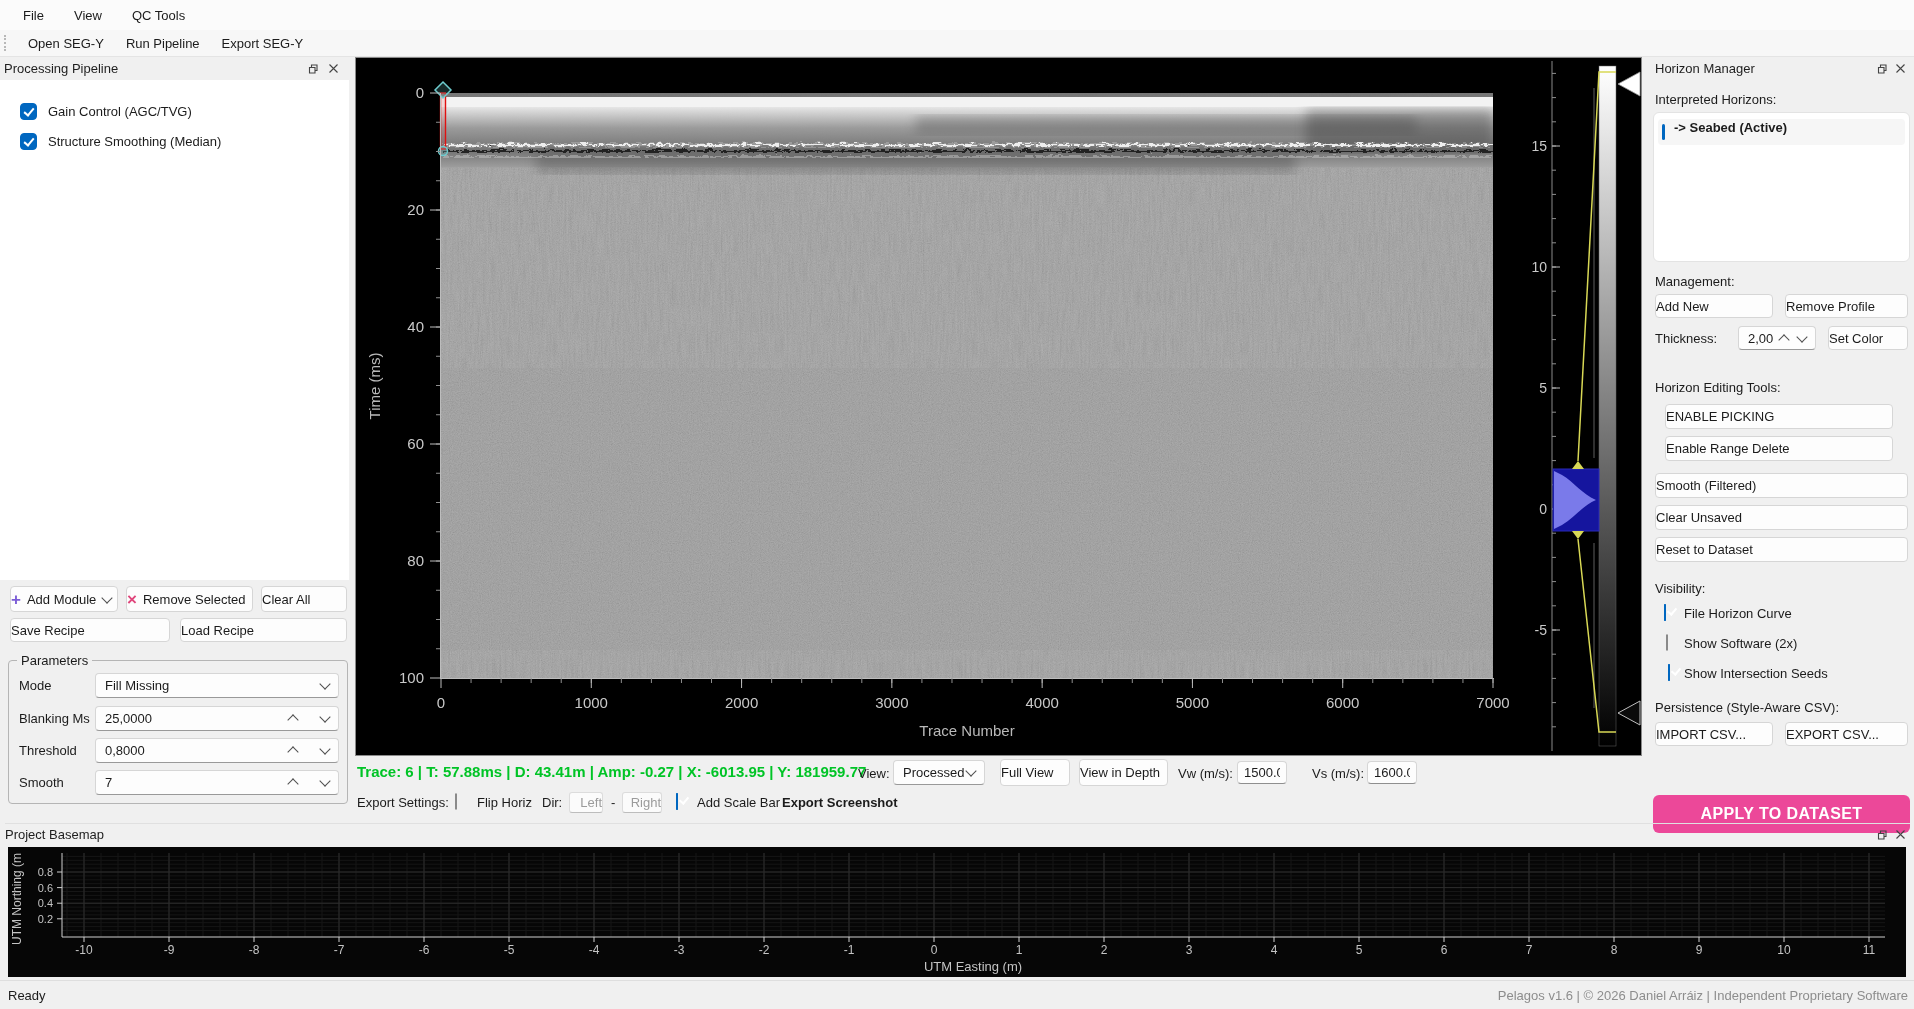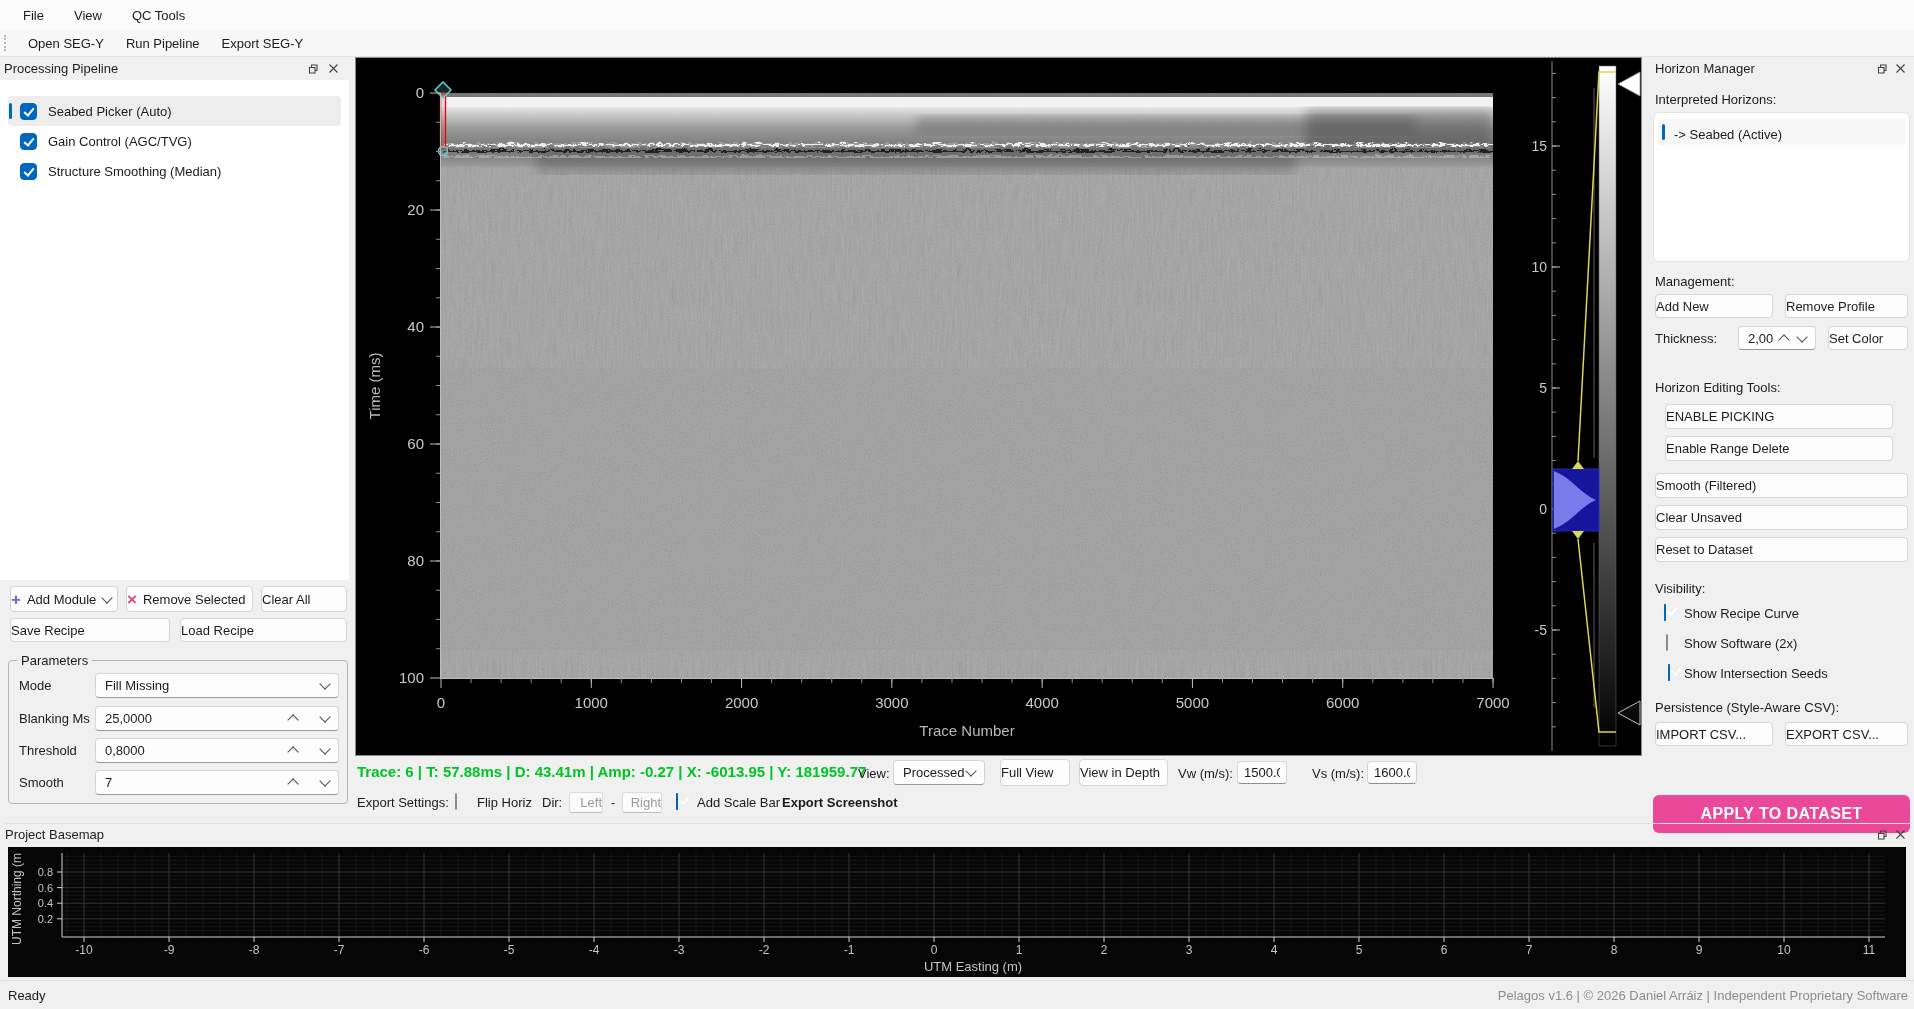--- a/index.html
+++ b/index.html
@@ -76,25 +76,20 @@
   </span>
   <span class="ticon" style="margin-right:8px">
     <svg width="11" height="11" class="icon-svg">
         <path d="M1.5 1.5l8 8M9.5 1.5l-8 8"></path>
       </svg>
   </span>
 </div>
 
 <div class="abs panel-white" style="left:0;top:80px;width:349px;height:500px">
   <div style="padding:16px 8px 0 8px">
-    <div class="pl-item sel">
-      <span class="selbar"></span>
-      <span class="cb on"></span>
-      <span class="lab">Seabed Picker (Auto)</span>
-    </div>
     <div class="pl-item">
       <span class="cb on"></span>
       <span class="lab">Gain Control (AGC/TVG)</span>
     </div>
     <div class="pl-item">
       <span class="cb on"></span>
       <span class="lab">Structure Smoothing (Median)</span>
     </div>
   </div>
 </div>
@@ -458,21 +453,21 @@
     <svg width="11" height="11" class="icon-svg">
         <path d="M1.5 1.5l8 8M9.5 1.5l-8 8"></path>
       </svg>
   </span>
 </div>
 
 <span class="abs rlabel" style="left:1655px;top:92px">Interpreted Horizons:</span>
 <div class="abs panel-white" style="left:1653px;top:112px;width:257px;height:150px;border:1px solid #e3e3e3;border-radius:6px;box-sizing:border-box">
   <div class="abs" style="left:4px;top:6px;width:247px;height:26px;background:#f6f6f6;border-radius:4px">
     <span class="selbar" style="left:4px;top:5px"></span>
-    <span class="abs" style="left:16px;top:8px;font-weight:normal">-&gt; Seabed (Active)</span>
+    <span class="abs" style="left:16px;top:1px;font-weight:bold">-&gt; Seabed (Active)</span>
   </div>
 </div>
 
 <span class="abs rlabel" style="left:1655px;top:274px">Management:</span>
 <div class="abs btn" style="left:1655px;top:294px;width:118px;height:24px">
   <span>Add New</span>
 </div>
 <div class="abs btn" style="left:1785px;top:294px;width:123px;height:24px">
   <span>Remove Profile</span>
 </div>
@@ -499,21 +494,21 @@
 </div>
 <div class="abs btn" style="left:1655px;top:505px;width:253px;height:25px">
   <span>Clear Unsaved</span>
 </div>
 <div class="abs btn" style="left:1655px;top:537px;width:253px;height:25px">
   <span>Reset to Dataset</span>
 </div>
 
 <span class="abs rlabel" style="left:1655px;top:581px">Visibility:</span>
 <span class="abs cb sm on" style="left:1660px;top:605px"></span>
-<span class="abs rlabel" style="left:1684px;top:606px">Show Recipe Curve</span>
+<span class="abs rlabel" style="left:1684px;top:606px">File Horizon Curve</span>
 <span class="abs cb sm" style="left:1660px;top:635px"></span>
 <span class="abs rlabel" style="left:1684px;top:636px">Show Software (2x)</span>
 <span class="abs cb sm on" style="left:1660px;top:665px"></span>
 <span class="abs rlabel" style="left:1684px;top:666px">Show Intersection Seeds</span>
 
 <span class="abs rlabel" style="left:1655px;top:700px">Persistence (Style-Aware CSV):</span>
 <div class="abs btn" style="left:1655px;top:722px;width:118px;height:24px">
   <span>IMPORT CSV...</span>
 </div>
 <div class="abs btn" style="left:1785px;top:722px;width:123px;height:24px">

